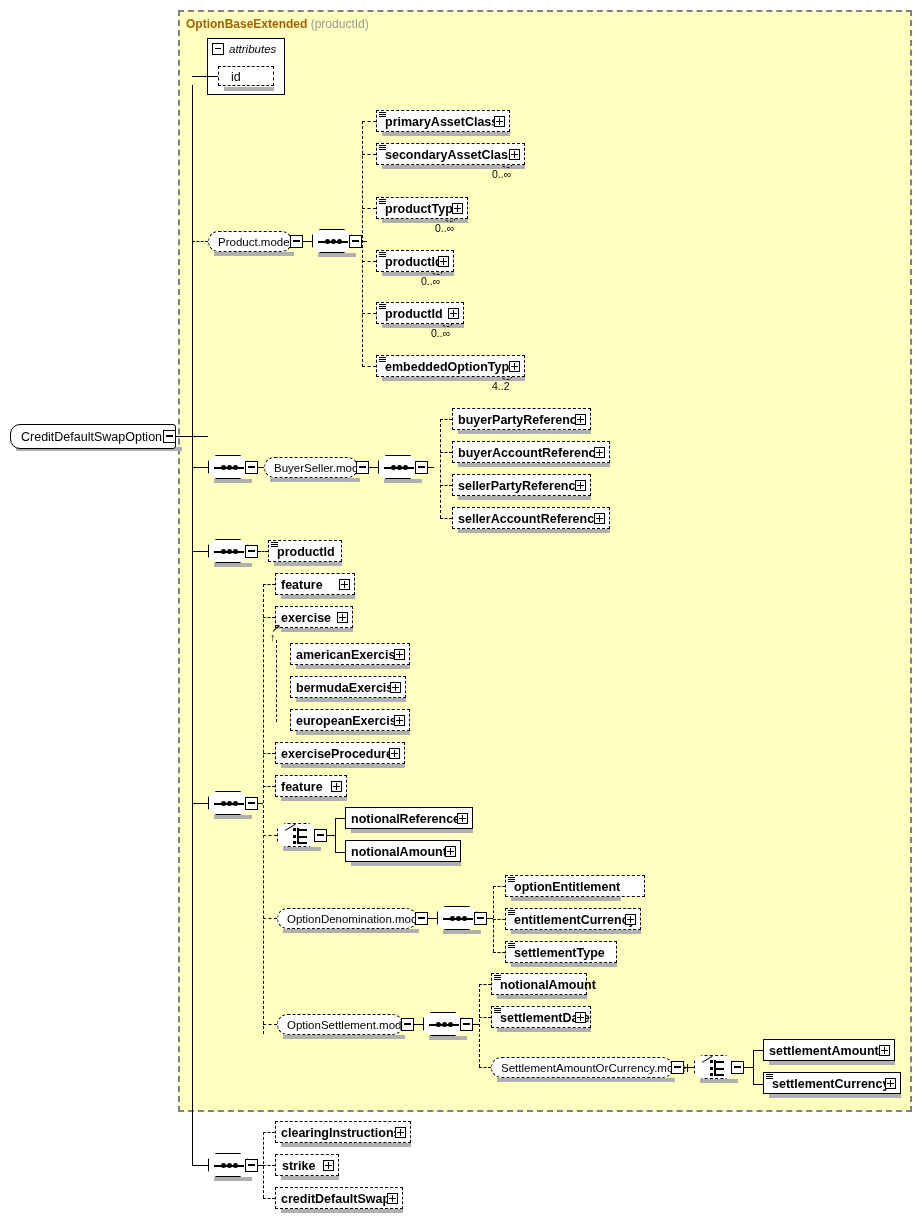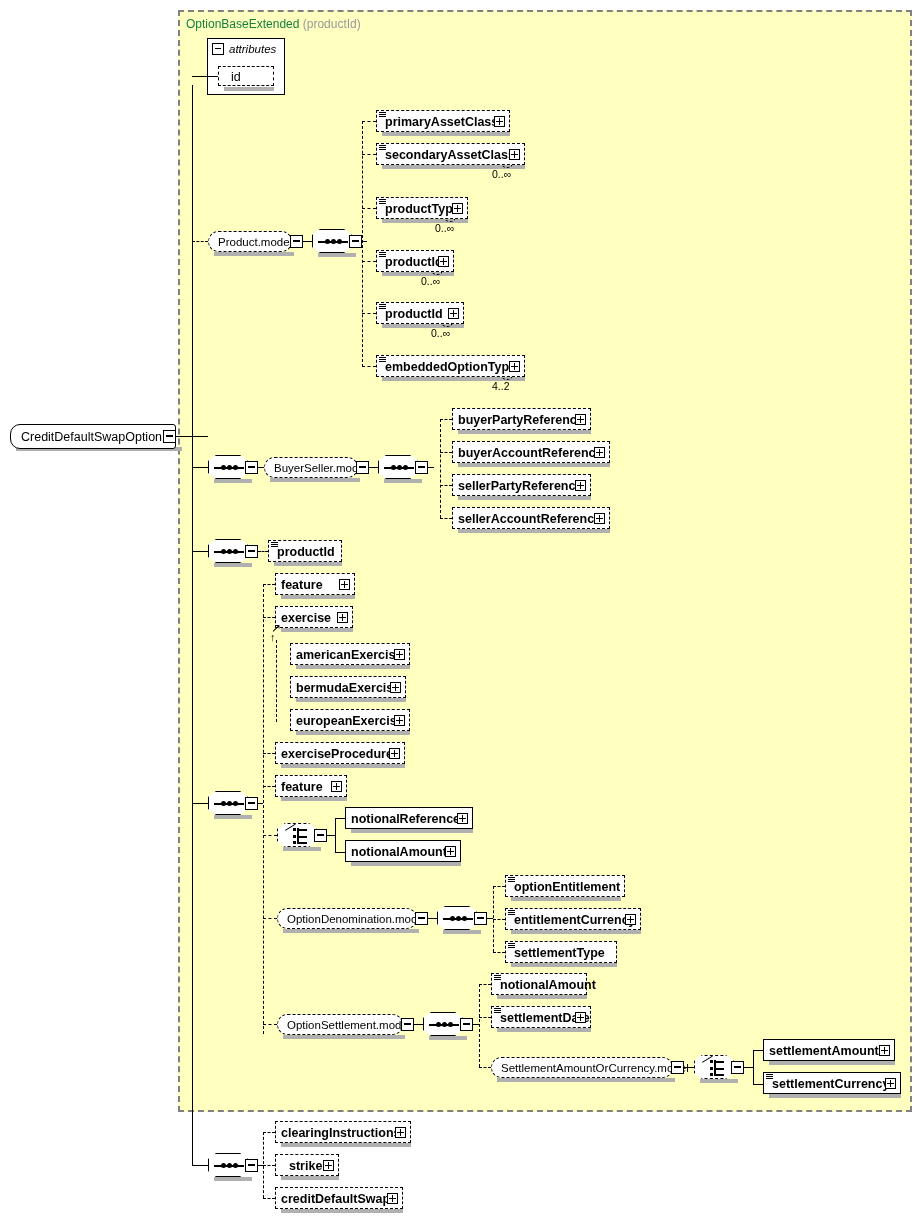--- a/index.html
+++ b/index.html
@@ -4,21 +4,21 @@
 <style>
   html,body{margin:0;padding:0;background:#ffffff;}
   body{width:922px;height:1217px;position:relative;
        font-family:"Liberation Sans",sans-serif;
        -webkit-font-smoothing:antialiased;}
   #stage{position:absolute;left:0;top:0;width:922px;height:1217px;overflow:hidden;background:#fff;}
 
   
   .ext-region{position:absolute;background:#ffffc0;border:2px dashed #808080;box-sizing:border-box;}
   .ext-title{position:absolute;font-size:12px;color:#808080;white-space:nowrap;}
-  .ext-title b{color:#15803d;font-weight:normal;margin-top:39px;}
+  .ext-title b{color:#a16207;font-weight:bold;margin-top:39px;}
   .ext-title span{color:#9a9a9a;font-weight:normal;}
 
   
   .node{position:absolute;box-sizing:border-box;background:#ffffff;
         height:22px;line-height:20px;white-space:nowrap;}
   .node .lbl{position:absolute;left:8px;top:0;font-size:12.5px;color:#000;font-weight:bold;line-height:22px;}
   .node.req{border:1.5px solid #000;}
   .node.opt{border:1.5px dashed #000;}
   
   .shadow{position:absolute;background:#b0b0b0;height:4px;}
@@ -411,21 +411,21 @@
     <span class="dot" style="left:12px;"></span>
     <span class="dot" style="left:18px;"></span>
     <span class="dot" style="left:24px;"></span>
   </div>
   <div class="minus" style="left:474px;top:912px;"></div>
   <div class="ln h" style="left:487px;top:918px;width:6px;"></div>
   <div class="dv" style="left:493px;top:886px;height:66px;"></div>
 
   <div class="dh" style="left:493px;top:886px;width:12px;"></div>
   <div class="shadow" style="left:511px;top:897px;width:110px;"></div>
-  <div class="node opt" style="left:505px;top:875px;width:120px;">
+  <div class="node opt" style="left:505px;top:875px;width:140px;">
     <span class="tglyph">
         <i></i>
         <i></i>
         <i></i>
       </span>
     <span class="lbl">optionEntitlement</span>
   </div>
 
   <div class="dh" style="left:493px;top:919px;width:12px;"></div>
   <div class="shadow" style="left:511px;top:930px;width:130px;"></div>
@@ -550,21 +550,21 @@
   <div class="dh" style="left:263px;top:1132px;width:12px;"></div>
   <div class="shadow" style="left:281px;top:1143px;width:130px;"></div>
   <div class="node opt" style="left:275px;top:1121px;width:136px;">
     <span class="lbl" style="left:5px;">clearingInstructions</span>
     <span class="plus" style="right:4px;top:5px;"></span>
   </div>
 
   <div class="dh" style="left:263px;top:1165px;width:12px;"></div>
   <div class="shadow" style="left:281px;top:1176px;width:58px;"></div>
   <div class="node opt" style="left:275px;top:1154px;width:64px;">
-    <span class="lbl" style="left:13px;">strike</span>
+    <span class="lbl" style="left:6px;">strike</span>
     <span class="plus" style="right:4px;top:5px;"></span>
   </div>
 
   <div class="dh" style="left:263px;top:1198px;width:12px;"></div>
   <div class="shadow" style="left:281px;top:1209px;width:122px;"></div>
   <div class="node opt" style="left:275px;top:1187px;width:128px;">
     <span class="lbl" style="left:5px;">creditDefaultSwap</span>
     <span class="plus" style="right:4px;top:5px;"></span>
   </div>
 

